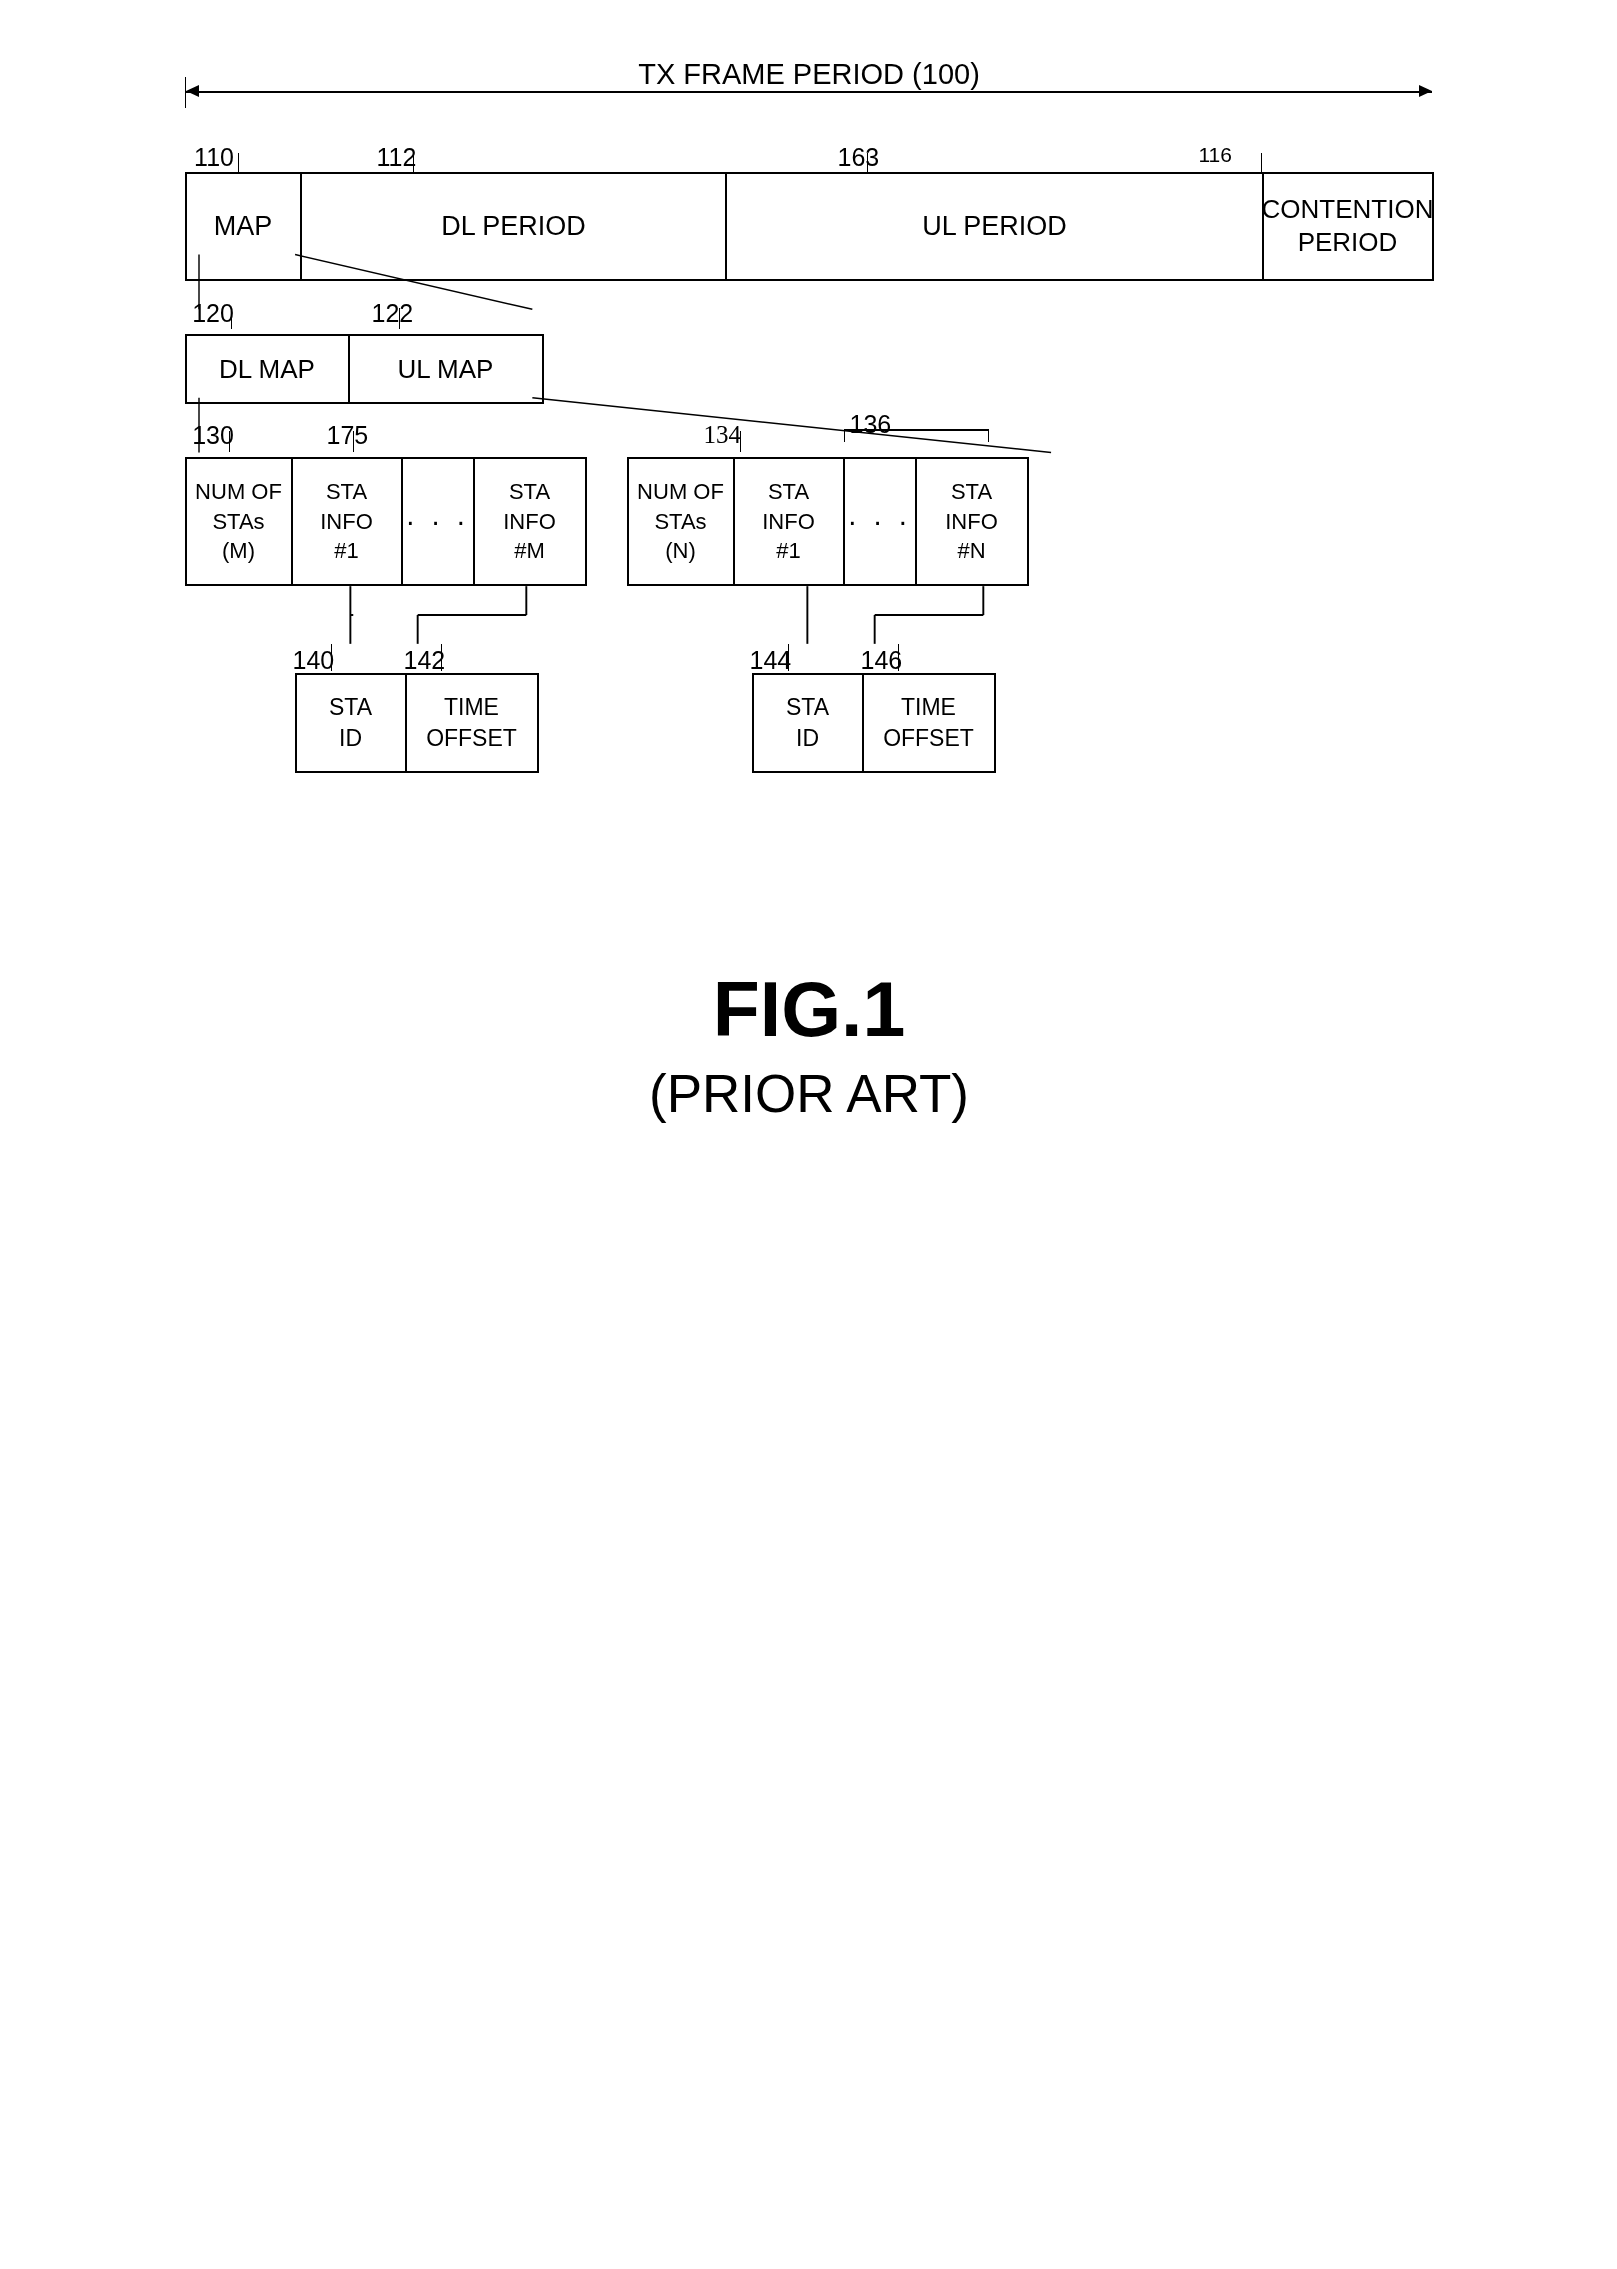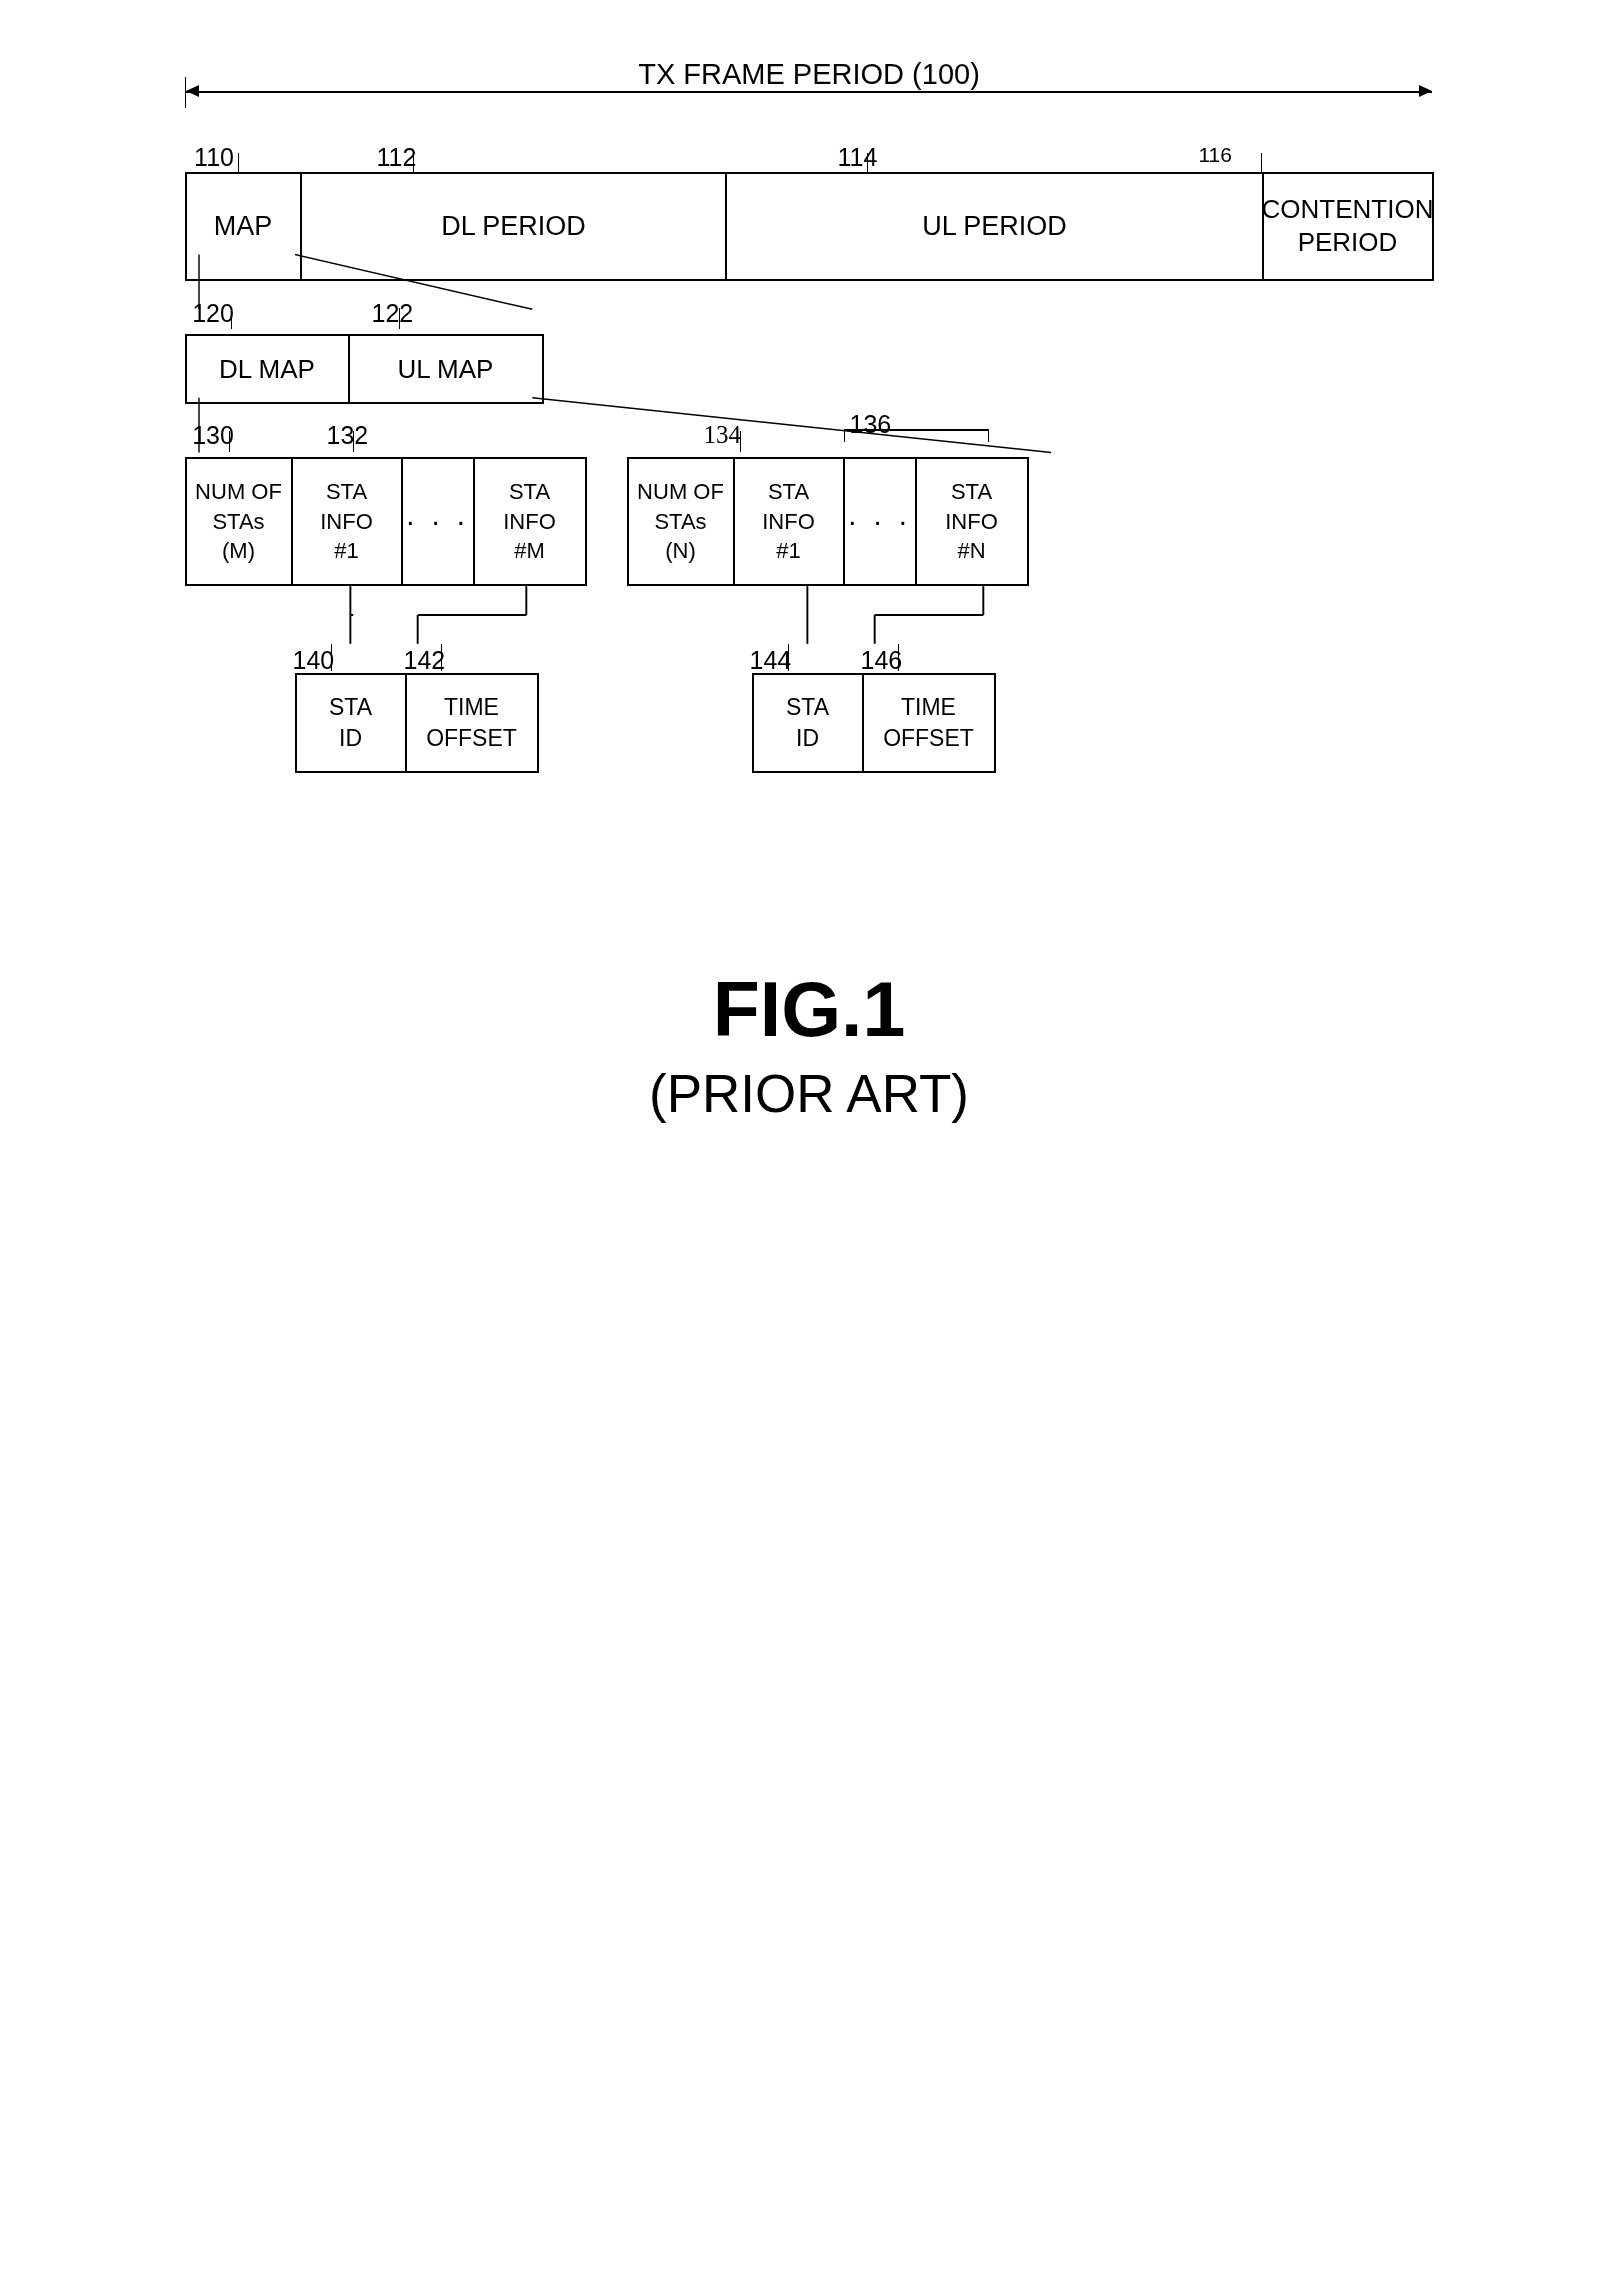--- a/index.html
+++ b/index.html
@@ -45,21 +45,21 @@
   
   <div style="position:relative; height:48px; margin:0 48px;">
 
     <span style="position:absolute; left:9.6px; top:19px; font-size:25px;">110</span>
 
     <div style="position:absolute; left:53px; top:29px; width:1.9px; height:19px; background:#000;"></div>
 
     <span style="position:absolute; left:192px; top:19px; font-size:25px;">112</span>
     <div style="position:absolute; left:228px; top:29px; width:1.9px; height:19px; background:#000;"></div>
 
-    <span style="position:absolute; left:653px; top:19px; font-size:25px;">114</span>
+    <span style="position:absolute; left:653px; top:19px; font-size:25px;">163</span>
     <div style="position:absolute; left:682px; top:29px; width:1.9px; height:19px; background:#000;"></div>
 
     <span style="position:absolute; left:1014px; top:19px; font-size:21px;">116</span>
     <div style="position:absolute; left:1076px; top:29px; width:1.9px; height:19px; background:#000;"></div>
   </div>
 
   
   <div style="display:flex; margin:0 48px; border:2.4px solid #000;">
     <div style="width:115px; border-right:2.4px solid #000; padding:19px 9.6px; font-size:27px; text-align:center; display:flex; align-items:center; justify-content:center;">MAP</div>
     <div style="flex:2.2; border-right:2.4px solid #000; padding:19px 9.6px; font-size:27px; text-align:center; display:flex; align-items:center; justify-content:center;">DL PERIOD</div>
@@ -85,21 +85,21 @@
     <div style="width:163px; border-right:2.4px solid #000; padding:17.3px 15.4px; font-size:26px; text-align:center; display:flex; align-items:center; justify-content:center;">DL MAP</div>
     <div style="width:192px; padding:17.3px 15.4px; font-size:26px; text-align:center; display:flex; align-items:center; justify-content:center;">UL MAP</div>
   </div>
 
   
   
   <div style="position:relative; height:53px; margin:0 48px;">
     <span style="position:absolute; left:7.7px; top:17.3px; font-size:25px;">130</span>
     <div style="position:absolute; left:44px; top:27px; width:1.9px; height:21px; background:#000;"></div>
 
-    <span style="position:absolute; left:142px; top:17.3px; font-size:25px;">132</span>
+    <span style="position:absolute; left:142px; top:17.3px; font-size:25px;">175</span>
     <div style="position:absolute; left:168px; top:27px; width:1.9px; height:21px; background:#000;"></div>
 
     <span style="position:absolute; left:519px; top:17.3px; font-size:25px;font-family:Liberation Serif, serif;">134</span>
     <div style="position:absolute; left:555px; top:27px; width:1.9px; height:21px; background:#000;"></div>
 
     <span style="position:absolute; left:665px; top:5.8px; font-size:25px;">136</span>
 
     <div style="position:absolute; left:659px; top:25px; width:1.9px; height:13.4px; background:#000;"></div>
     <div style="position:absolute; left:659px; top:25px; width:144px; height:1.9px; background:#000;"></div>
     <div style="position:absolute; left:803px; top:25px; width:1.9px; height:13.4px; background:#000;"></div>

